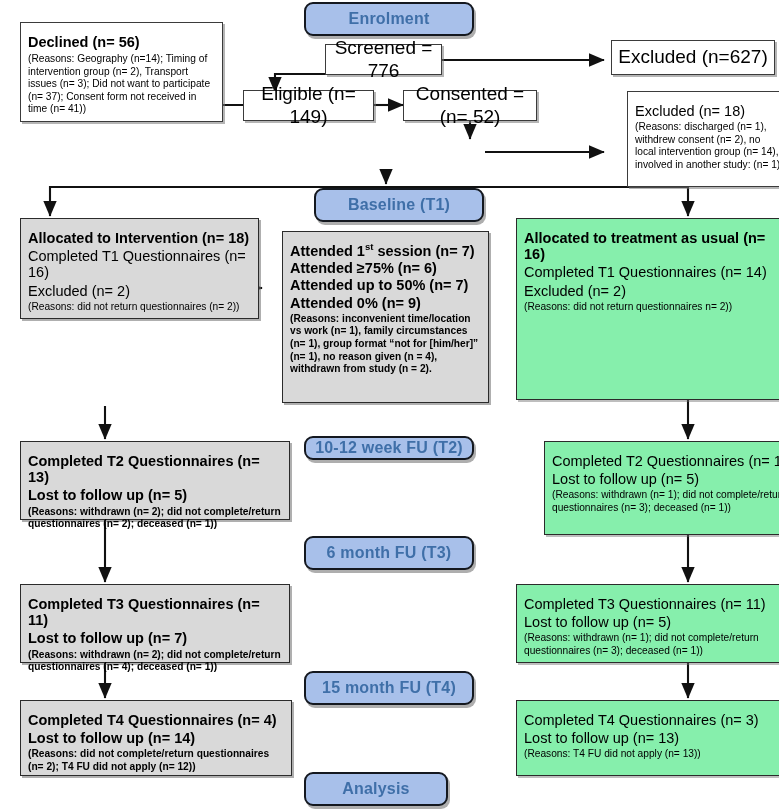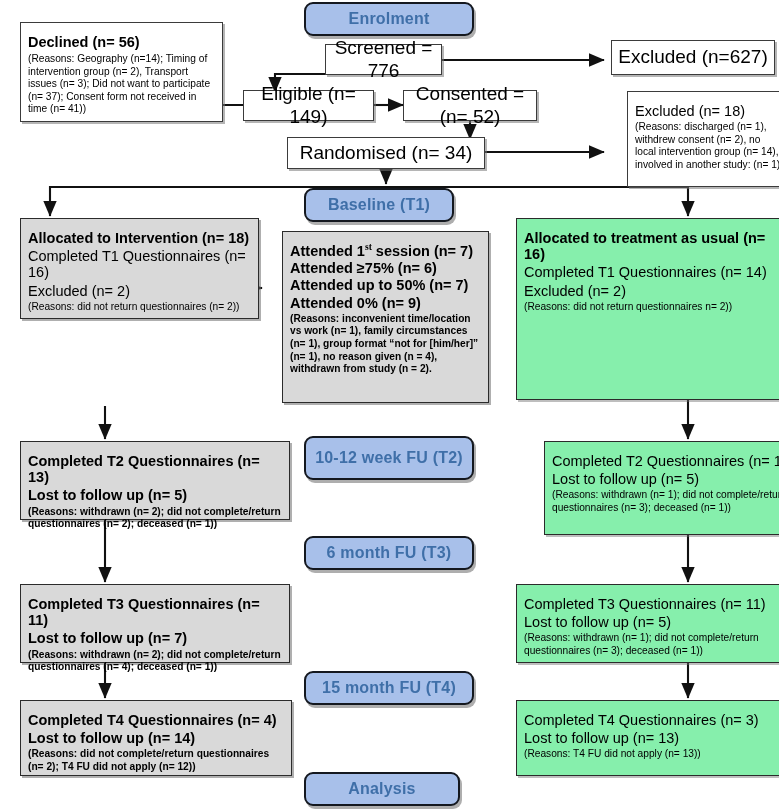--- a/index.html
+++ b/index.html
@@ -46,21 +46,21 @@
   }
 
   .pad{padding:11px 7px;margin-left:16px;}
   .ttl{font-size:14.5px;font-weight:bold;line-height:1.12;}
   .ttl-b{font-size:14.5px;font-weight:bold;line-height:1.12;}
   .ttl-n{font-size:14.5px;font-weight:normal;line-height:1.12;}
   .sub{font-size:10.2px;font-weight:bold;line-height:1.23;}
   .sub-n{font-size:10.2px;font-weight:normal;line-height:1.23;}
   .mid{font-size:19px;font-weight:normal;line-height:1.2;text-align:center;}
   .ctr{display:flex;align-items:center;justify-content:center;height:100%;}
-  sup{font-size:.66em;vertical-align:super;line-height:0;font-family:Liberation Serif, serif;}
+  sup{font-size:.66em;vertical-align:super;line-height:0;}
 
   svg.wires{position:absolute;left:0;top:0;width:779px;height:810px;pointer-events:none;}
 </style>
 </head>
 <body>
 
 <div id="canvas">
 
   <svg class="wires" viewBox="0 0 779 810">
     <defs>
@@ -97,37 +97,37 @@
       <path d="M688,400 L688,439"></path>
       <path d="M688,520 L688,582"></path>
       <path d="M688,661 L688,698"></path>
     </g>
   </svg>
 
   <div class="node pill" style="left:304px;top:2px;width:170px;height:34px;">
     <span>Enrolment</span>
   </div>
 
-  <div class="node pill" style="left:304px;top:188px;width:150px;height:34px;">
+  <div class="node pill" style="left:314px;top:188px;width:170px;height:34px;">
     <span>Baseline (T1)</span>
   </div>
 
-  <div class="node pill" style="left:304px;top:436px;width:170px;height:44px;">
+  <div class="node pill" style="left:304px;top:436px;width:170px;height:24px;">
     <span>10-12 week FU (T2)</span>
   </div>
 
   <div class="node pill" style="left:304px;top:536px;width:170px;height:34px;">
     <span>6 month FU (T3)</span>
   </div>
 
   <div class="node pill" style="left:304px;top:671px;width:170px;height:34px;">
     <span>15 month FU (T4)</span>
   </div>
 
-  <div class="node pill" style="left:304px;top:772px;width:156px;height:34px;">
+  <div class="node pill" style="left:304px;top:772px;width:144px;height:34px;">
     <span>Analysis</span>
   </div>
 
   <div class="node box-white pad" style="left:4px;top:22px;width:203px;height:100px;">
     <div class="ttl">Declined (n= 56)</div>
     <div class="sub-n" style="margin-top:3px;">(Reasons: Geography (n=14); Timing of intervention group (n= 2), Transport issues (n= 3); Did not want to participate (n= 37); Consent form not received in time (n= 41))</div>
   </div>
 
   <div class="node box-white" style="left:325px;top:44px;width:117px;height:31px;">
     <div class="ctr mid">Screened = 776</div>
@@ -143,23 +143,20 @@
 
   <div class="node box-white" style="left:403px;top:90px;width:134px;height:31px;">
     <div class="ctr mid">Consented = (n= 52)</div>
   </div>
 
   <div class="node box-white pad" style="left:611px;top:91px;width:164px;height:96px;">
     <div class="ttl-n">Excluded (n= 18)</div>
     <div class="sub-n" style="margin-top:2px;">(Reasons: discharged (n= 1), withdrew consent (n= 2), no local intervention group (n= 14), involved in another study: (n= 1)</div>
   </div>
 
-  <div class="node box-white" style="left:287px;top:137px;width:198px;height:32px;">
-    <div class="ctr mid">Randomised (n= 34)</div>
-  </div>
 
   <div class="node box-grey pad" style="left:4px;top:218px;width:239px;height:101px;">
     <div class="ttl-b">Allocated to Intervention (n= 18)</div>
     <div class="ttl-n" style="margin-top:2px;">Completed T1 Questionnaires (n= 16)</div>
     <div class="ttl-n" style="margin-top:2px;">Excluded (n= 2)</div>
     <div class="sub-n" style="margin-top:2px;">(Reasons: did not return questionnaires (n= 2))</div>
   </div>
 
   <div class="node box-grey pad" style="left:266px;top:231px;width:207px;height:172px;">
     <div class="ttl-b">

